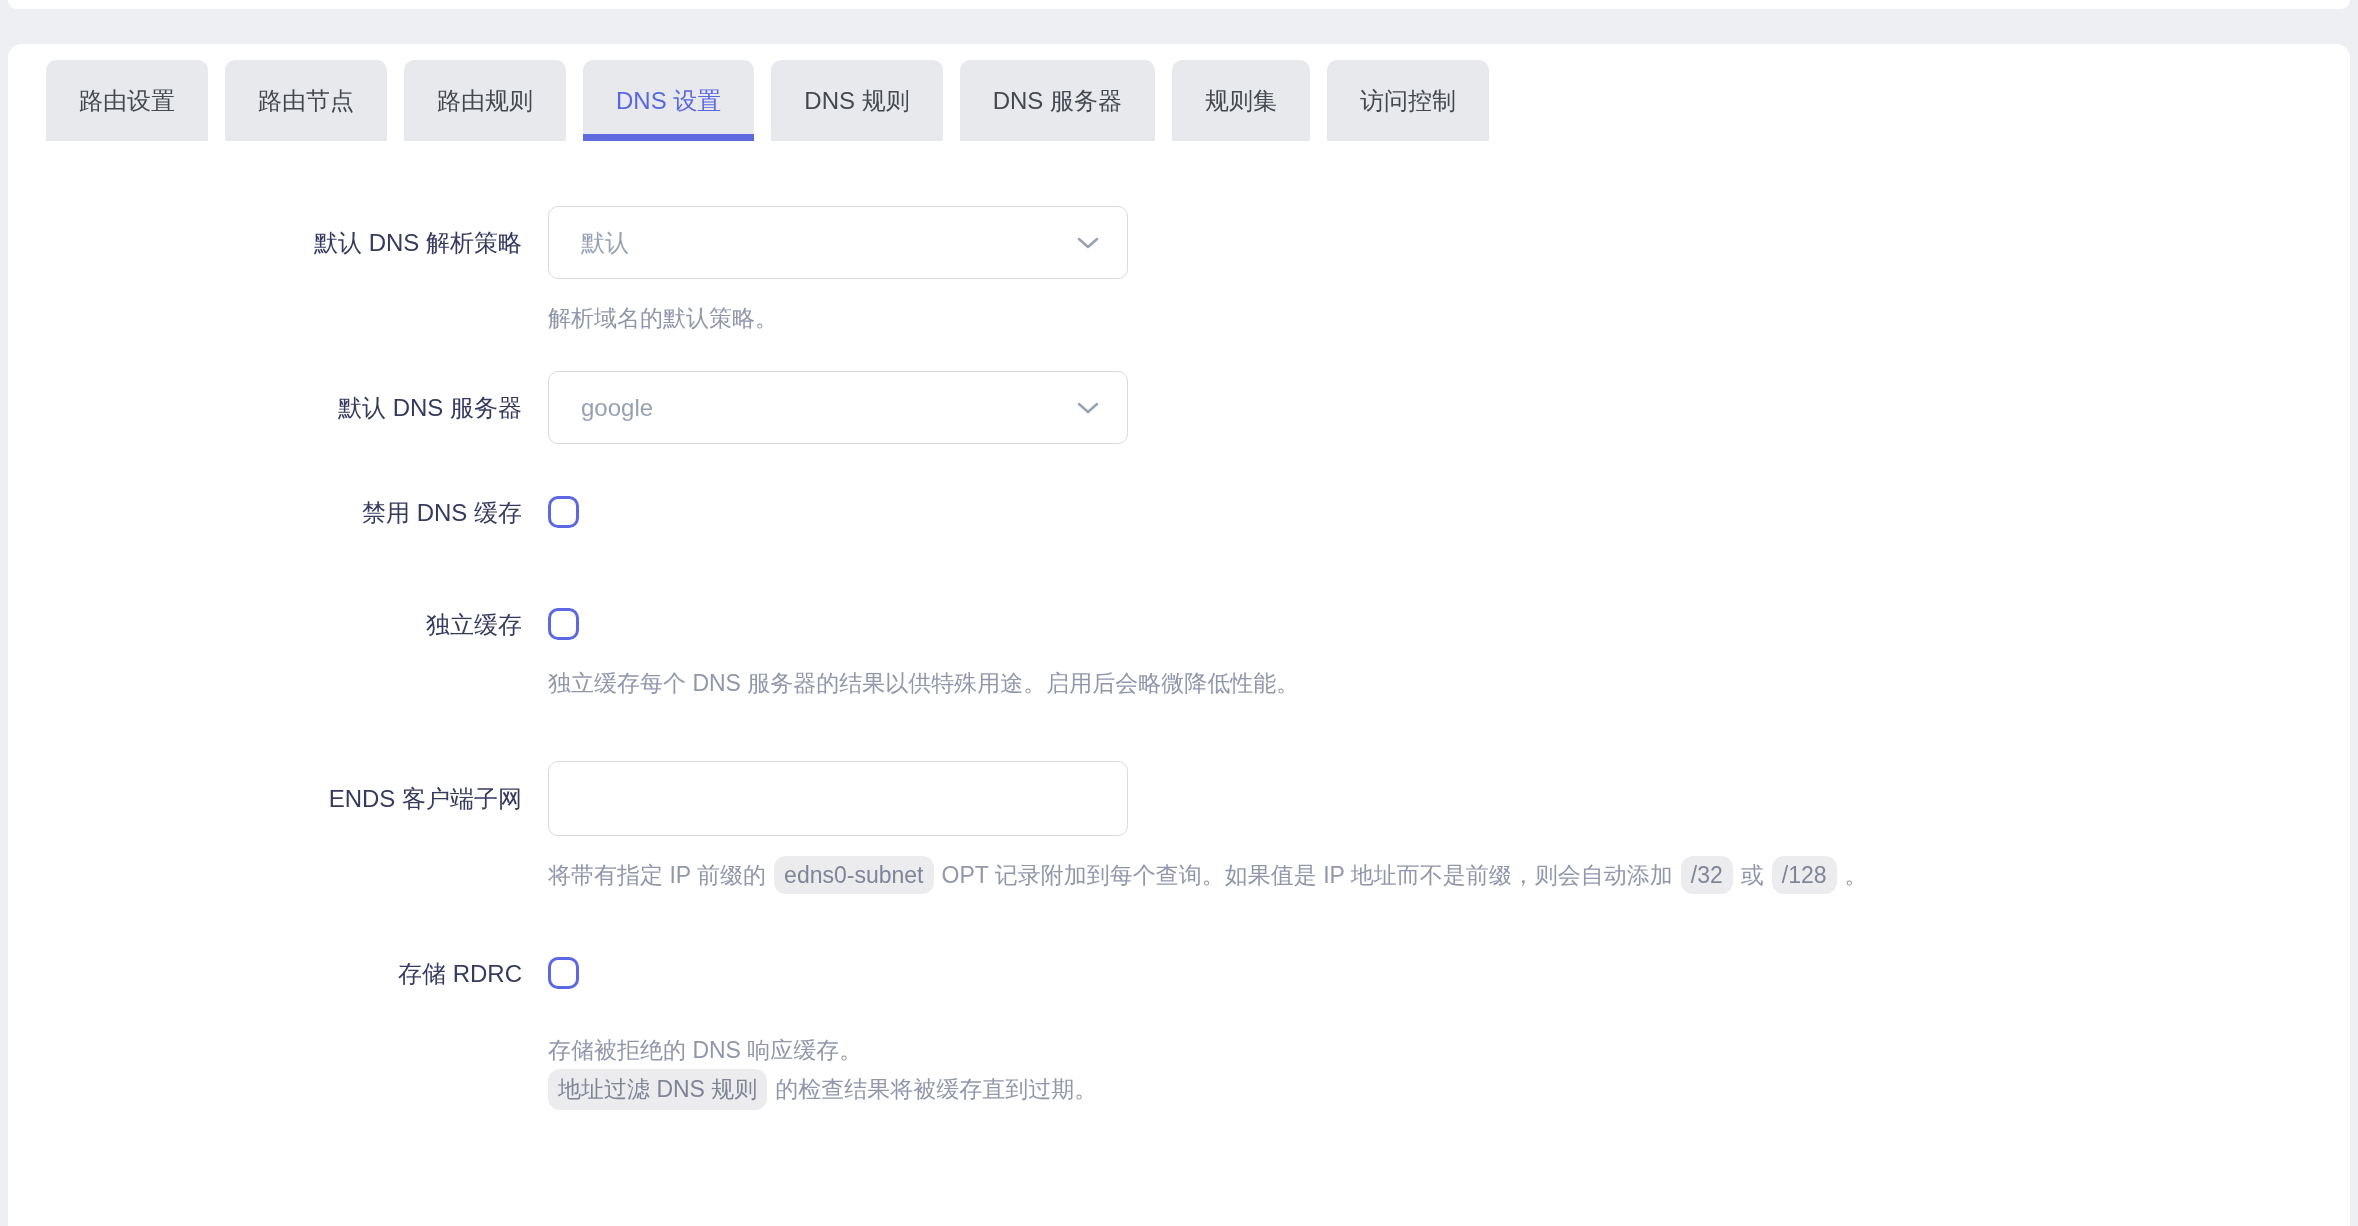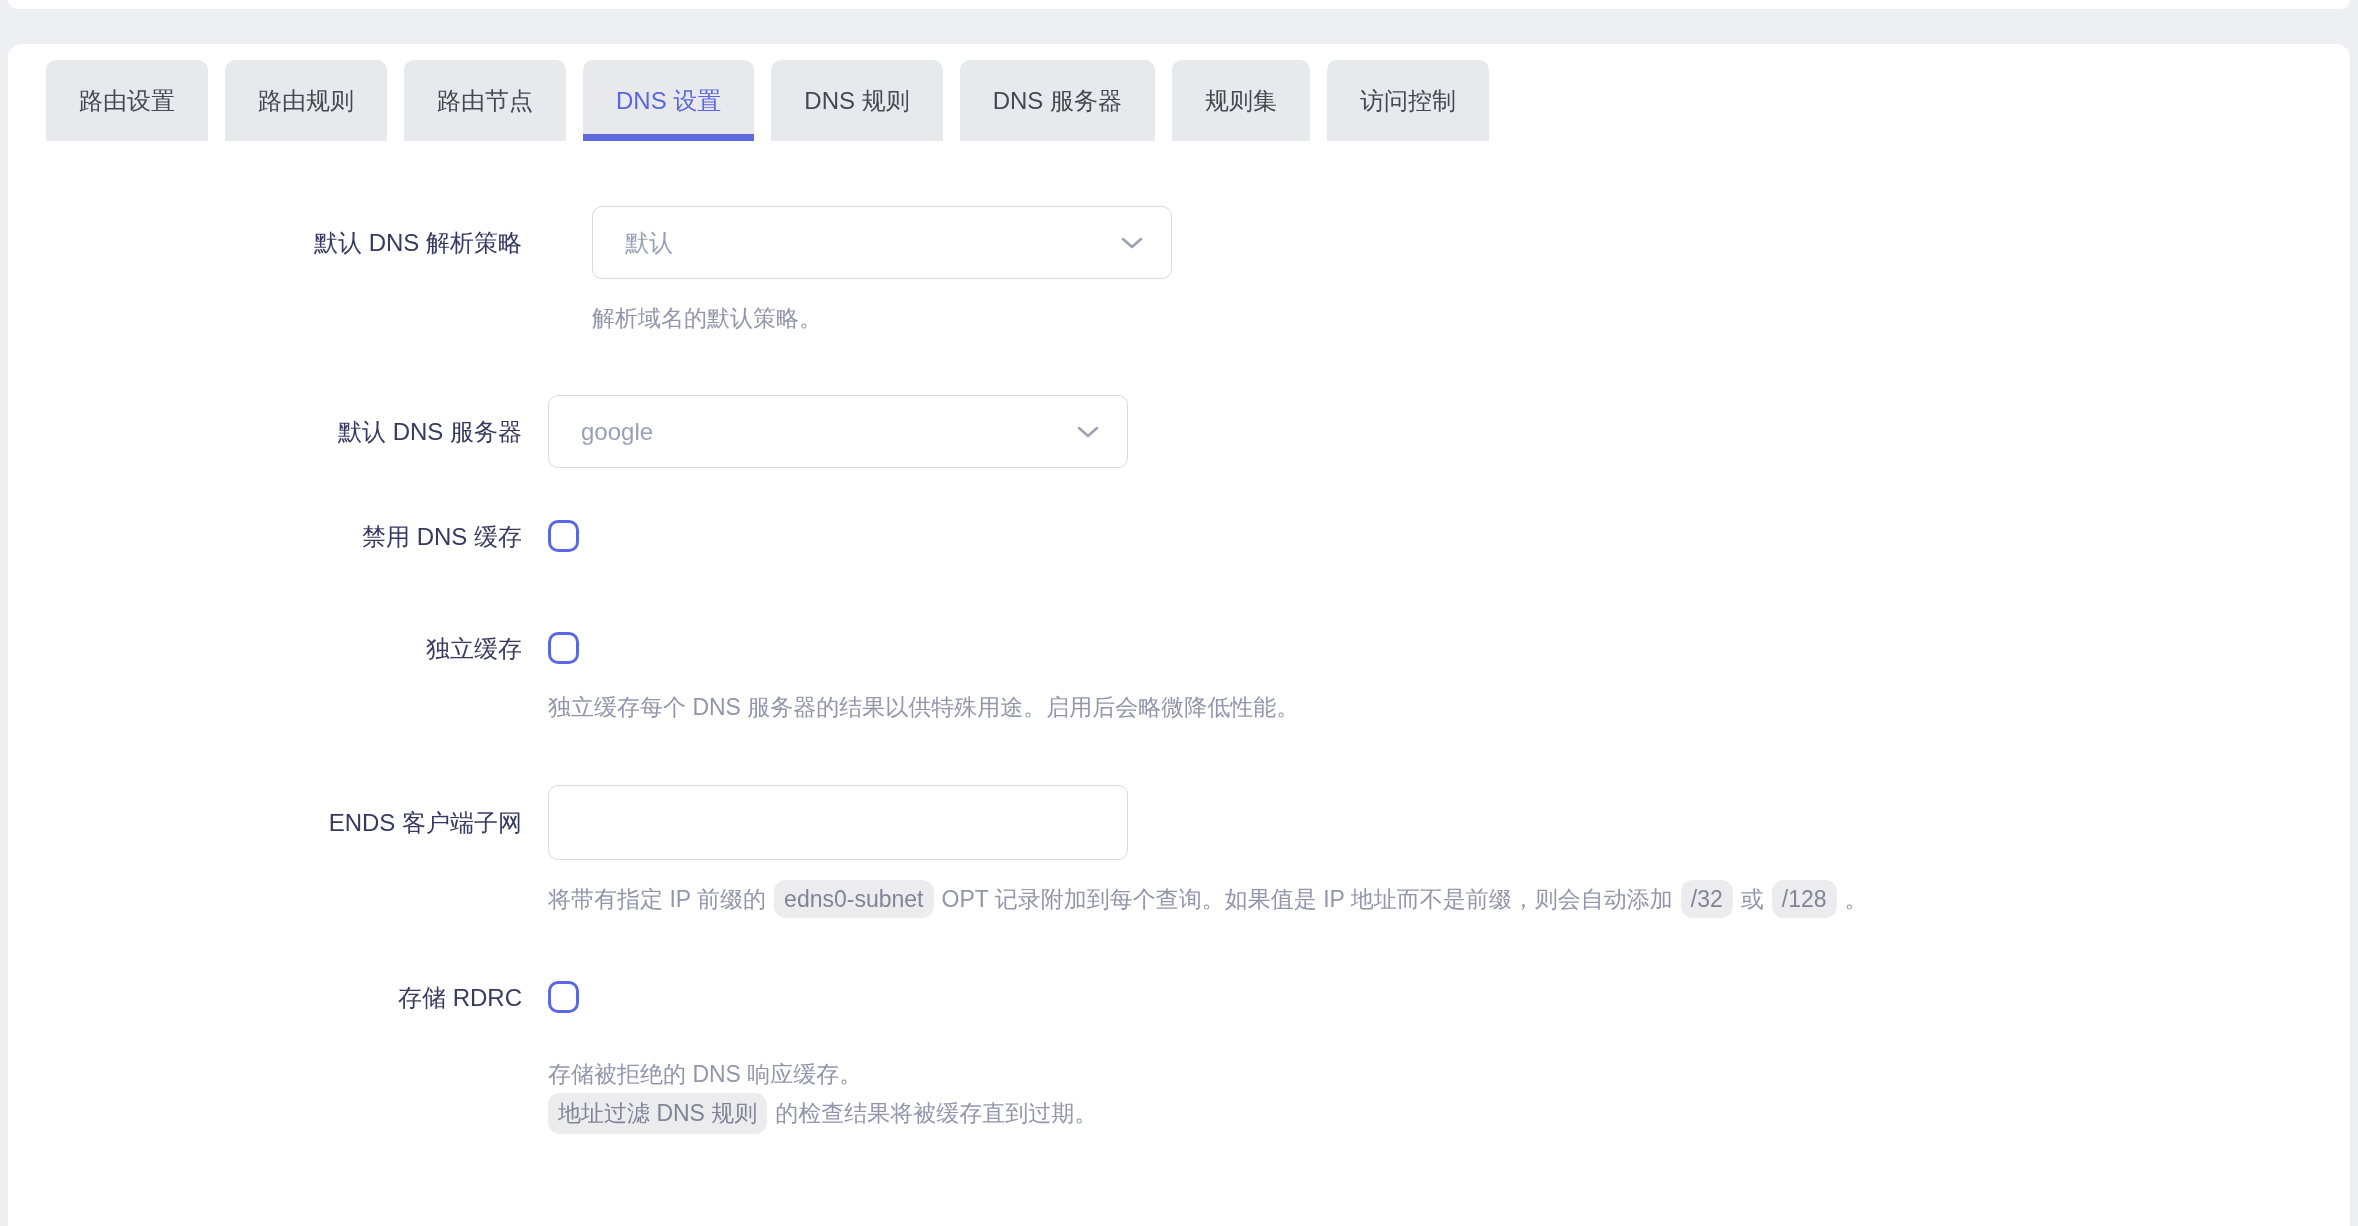--- a/index.html
+++ b/index.html
@@ -62,21 +62,21 @@
   .help {
     font-size:23px; color:#9296ab; line-height:34px; margin-top:22px;
     white-space:nowrap;
   }
   .code {
     display:inline-block; background:#ececef; color:#7f8496;
     border-radius:12px; padding:2px 10px; margin:0 8px;
   }
   .code.lead { margin-left:0; }
   
-  .r1 { margin-bottom:60px;gap:44px; }
+  .r1 { margin-bottom:36px; }
   .r2 { margin-bottom:52px; }
   .r3 { margin-bottom:79px; }
   .r4 { margin-bottom:79px; }
   .r5 { margin-bottom:61px; }
   .r5 .help { margin-top:26px; }
   .r6 { margin-bottom:63px; }
   .r6 .help { margin-top:20px; }
   .r7 .help { margin-top:43px; line-height:37px; }
 </style>
 </head>
@@ -84,24 +84,24 @@
 
 <div class="top-strip"></div>
 
 <div class="card">
 
   <div class="tabs">
     <div class="tab">
         <span>路由设置</span>
       </div>
     <div class="tab">
-        <span>路由规则</span>
+        <span>路由节点</span>
       </div>
     <div class="tab">
-        <span>路由节点</span>
+        <span>路由规则</span>
       </div>
     <div class="tab active">
         <span>DNS 设置</span>
       </div>
     <div class="tab">
         <span>DNS 规则</span>
       </div>
     <div class="tab">
         <span>DNS 服务器</span>
       </div>

